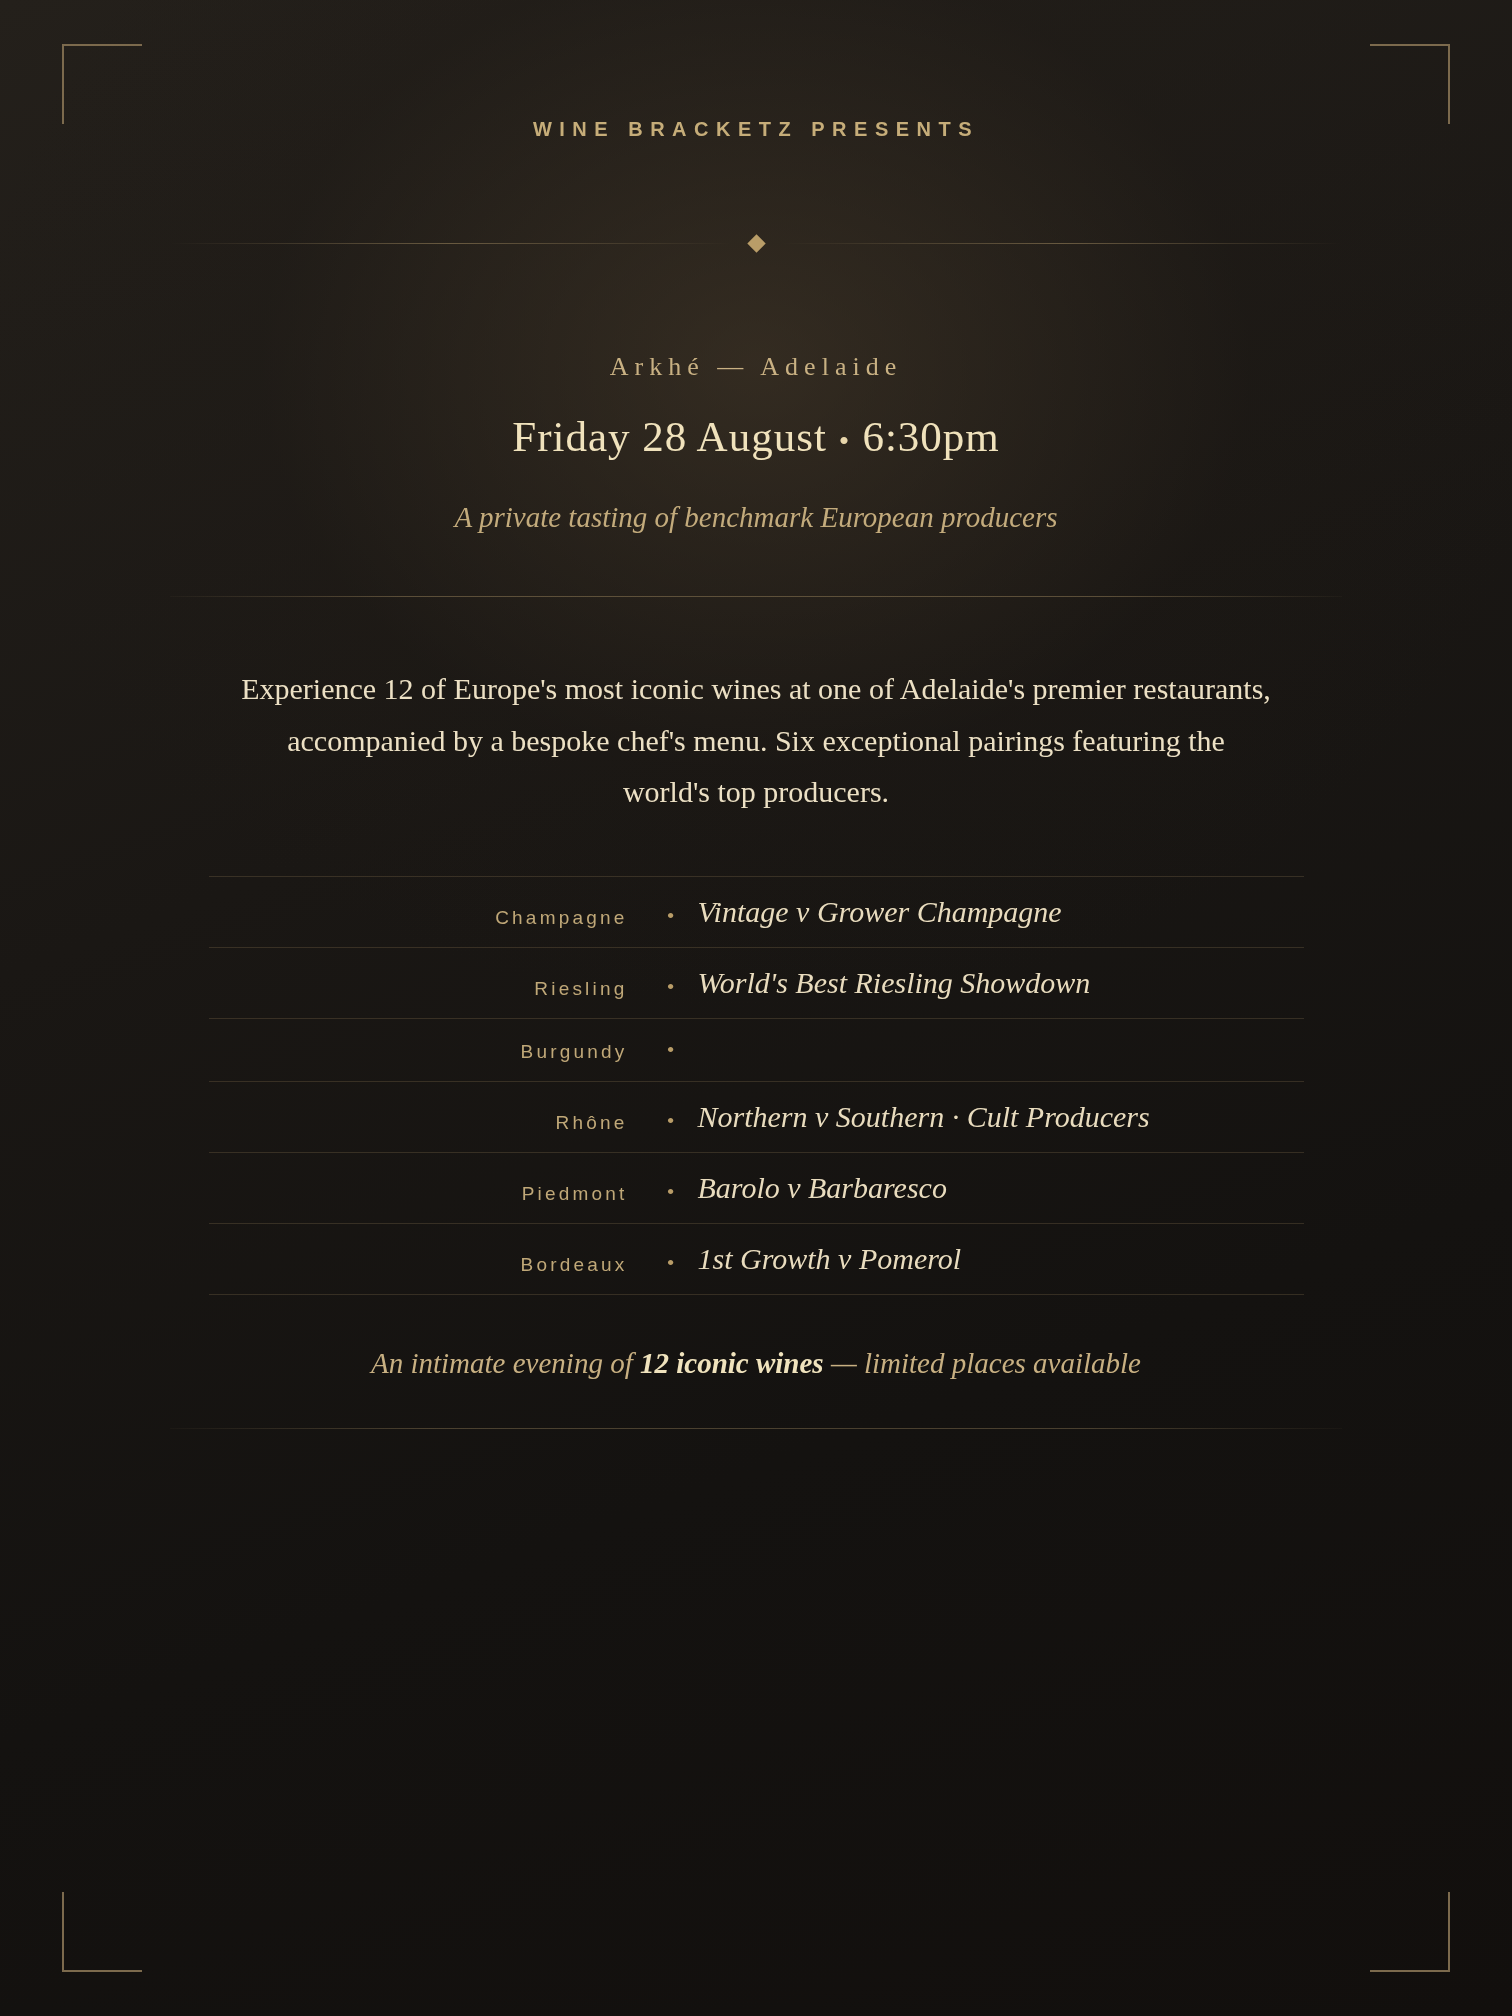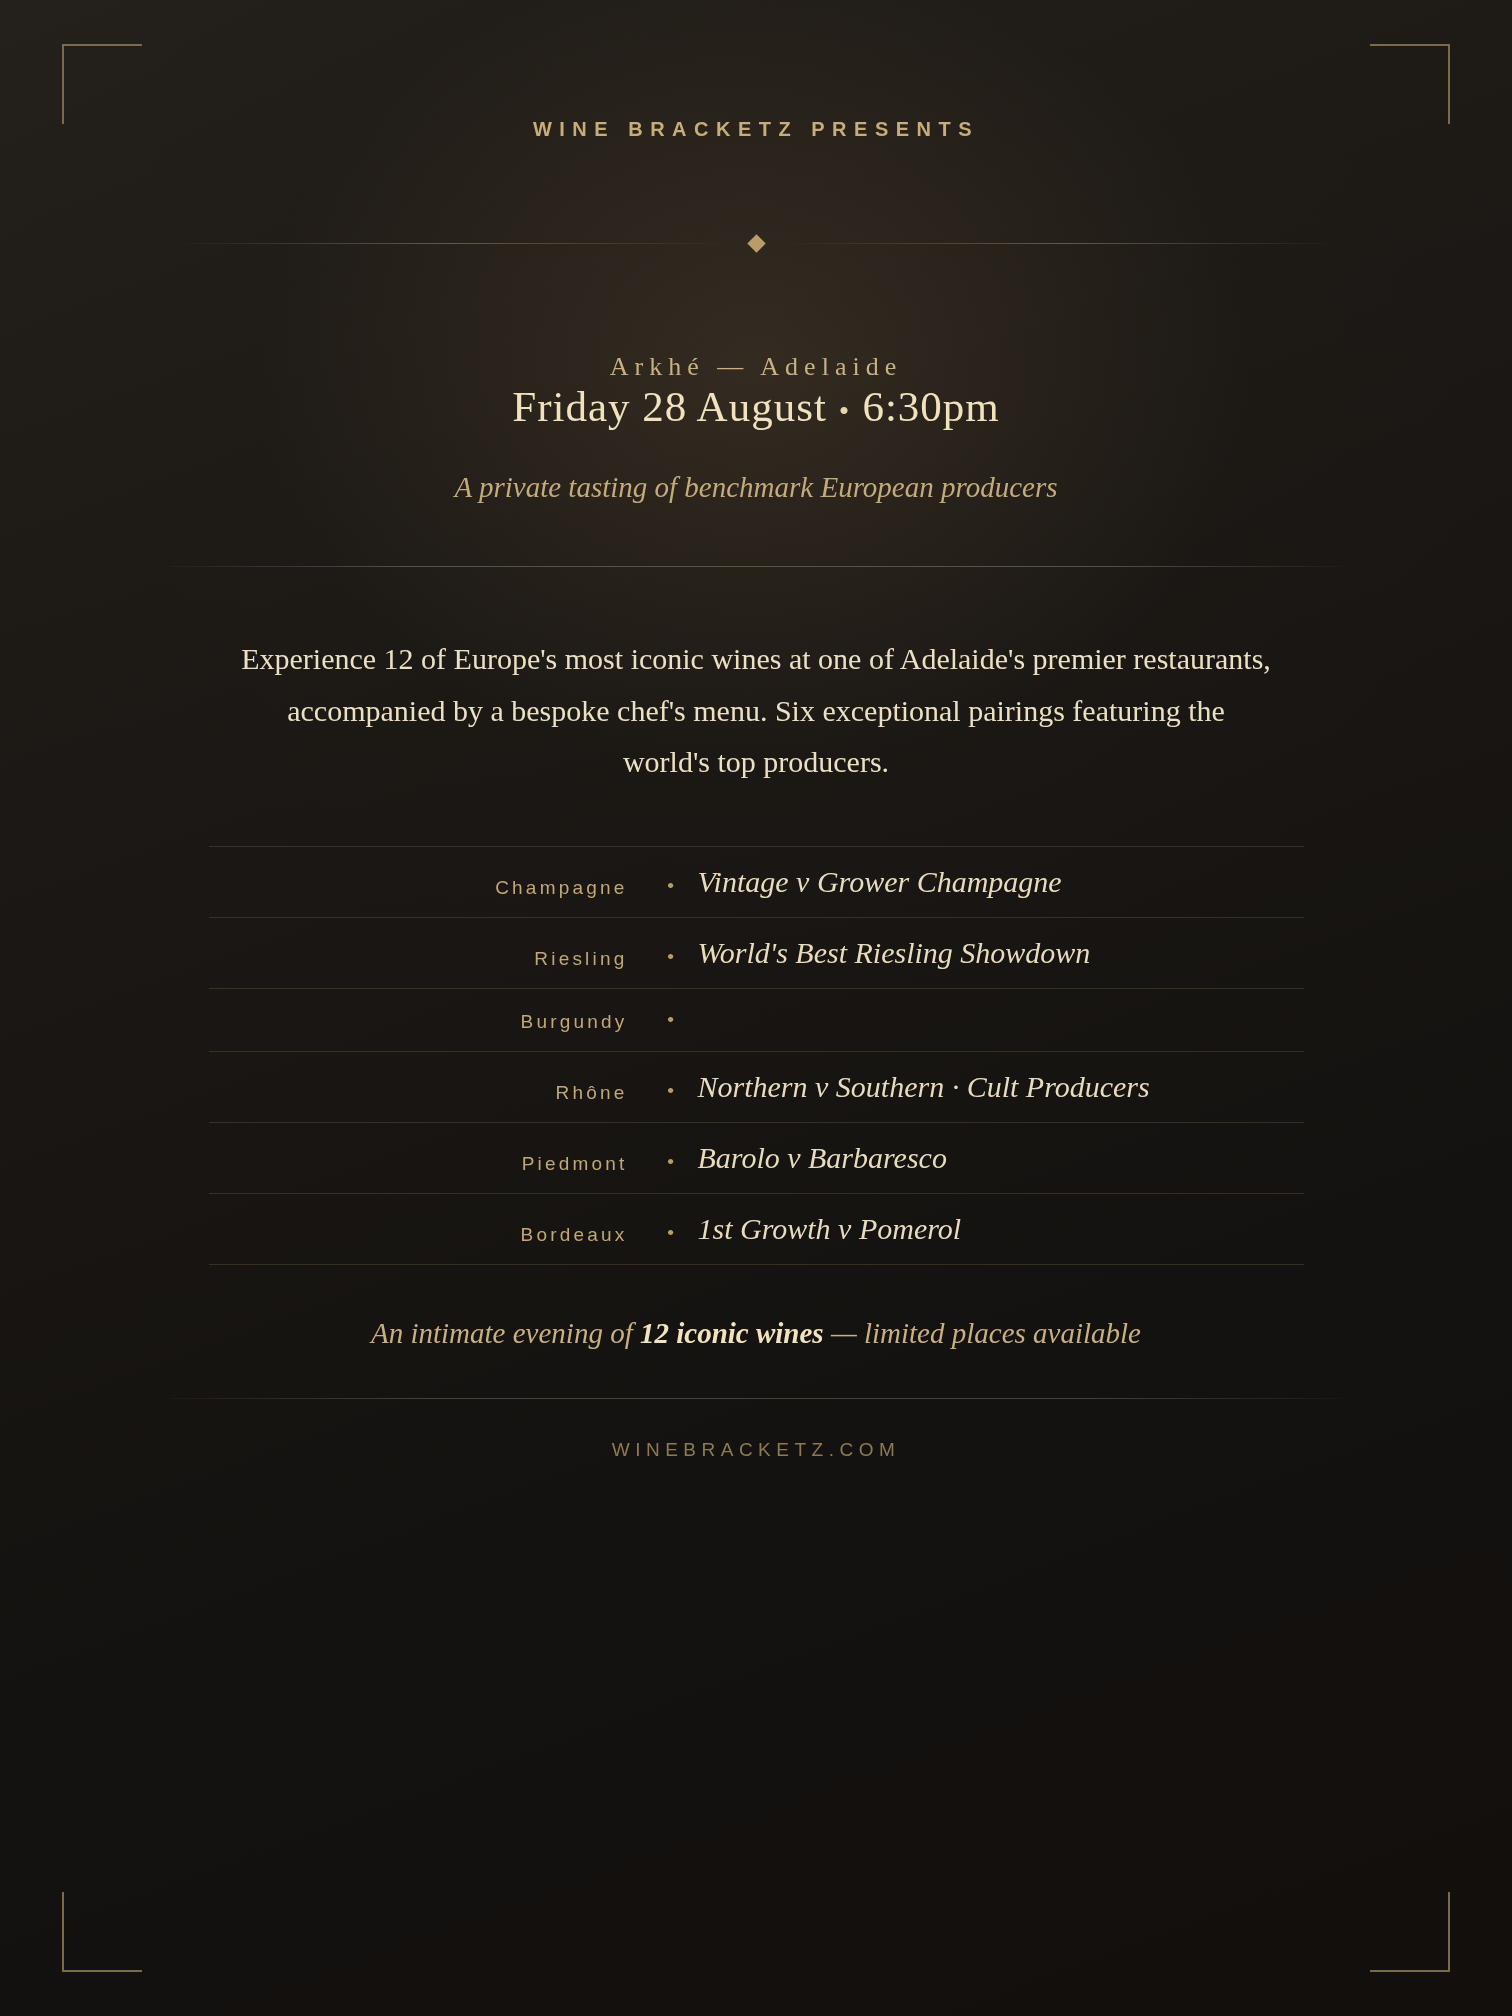--- a/index.html
+++ b/index.html
@@ -89,20 +89,21 @@
   }
 
   .venue {
     margin-top: 102px;
     font-family: "Liberation Serif", serif;
     font-size: 26px;
     letter-spacing: 6px;
     color: #c9b183;
   }
   .datetime {
+    margin-top: 30px;
     font-size: 43px;
     color: #f0e2bc;
     letter-spacing: 1px;
   }
   .datetime .dot { padding: 0 12px; font-size: 30px; vertical-align: middle; color: #e8d6ab; }
   .subtitle {
     margin-top: 40px;
     font-size: 29px;
     font-style: italic;
     color: #c3ab7c;
@@ -256,16 +257,15 @@
       </div>
 
     </div>
 
     <div class="closing">
       <span>An intimate evening of </span><b>12 iconic wines</b><span> — limited places available</span>
     </div>
 
     <div class="hr-foot"></div>
 
-    <div class="footer">WINEBRACKETZ.COM</div>
 
   </div>
 </div>
 
 </body></html>

